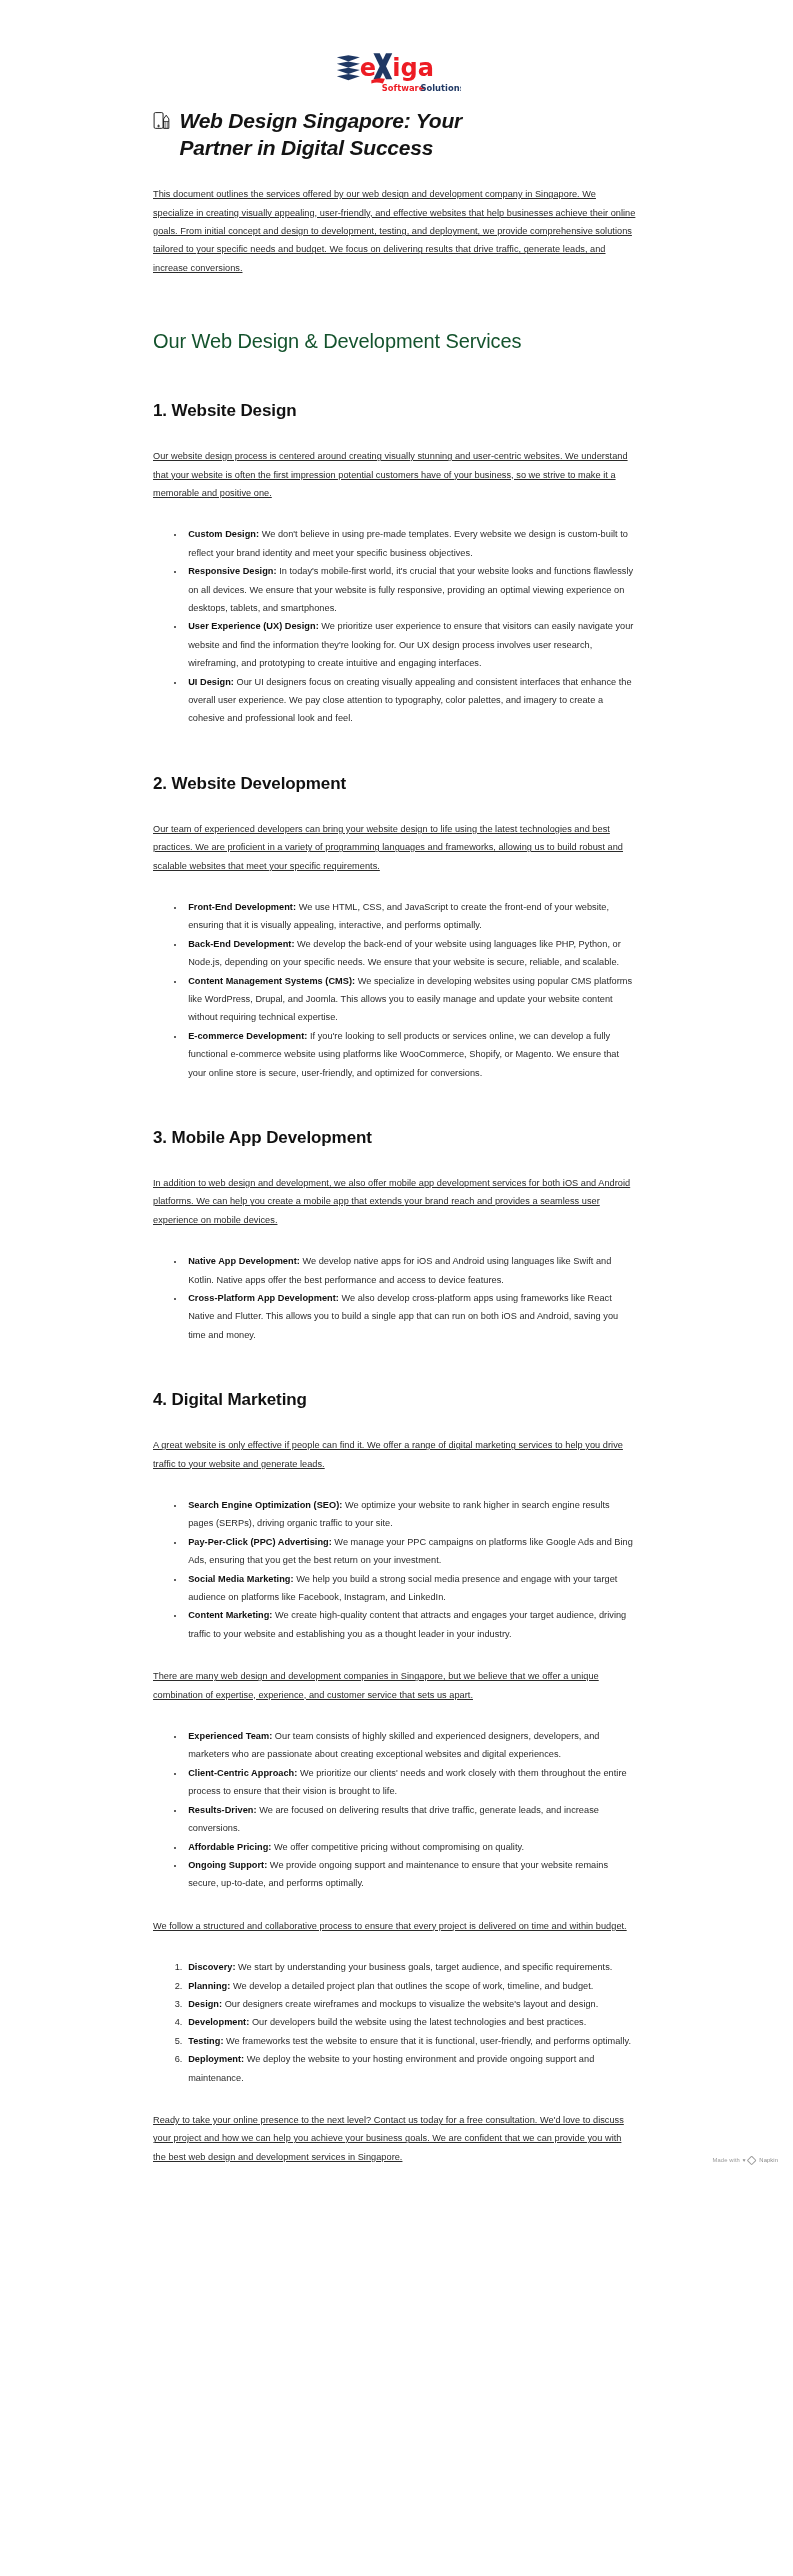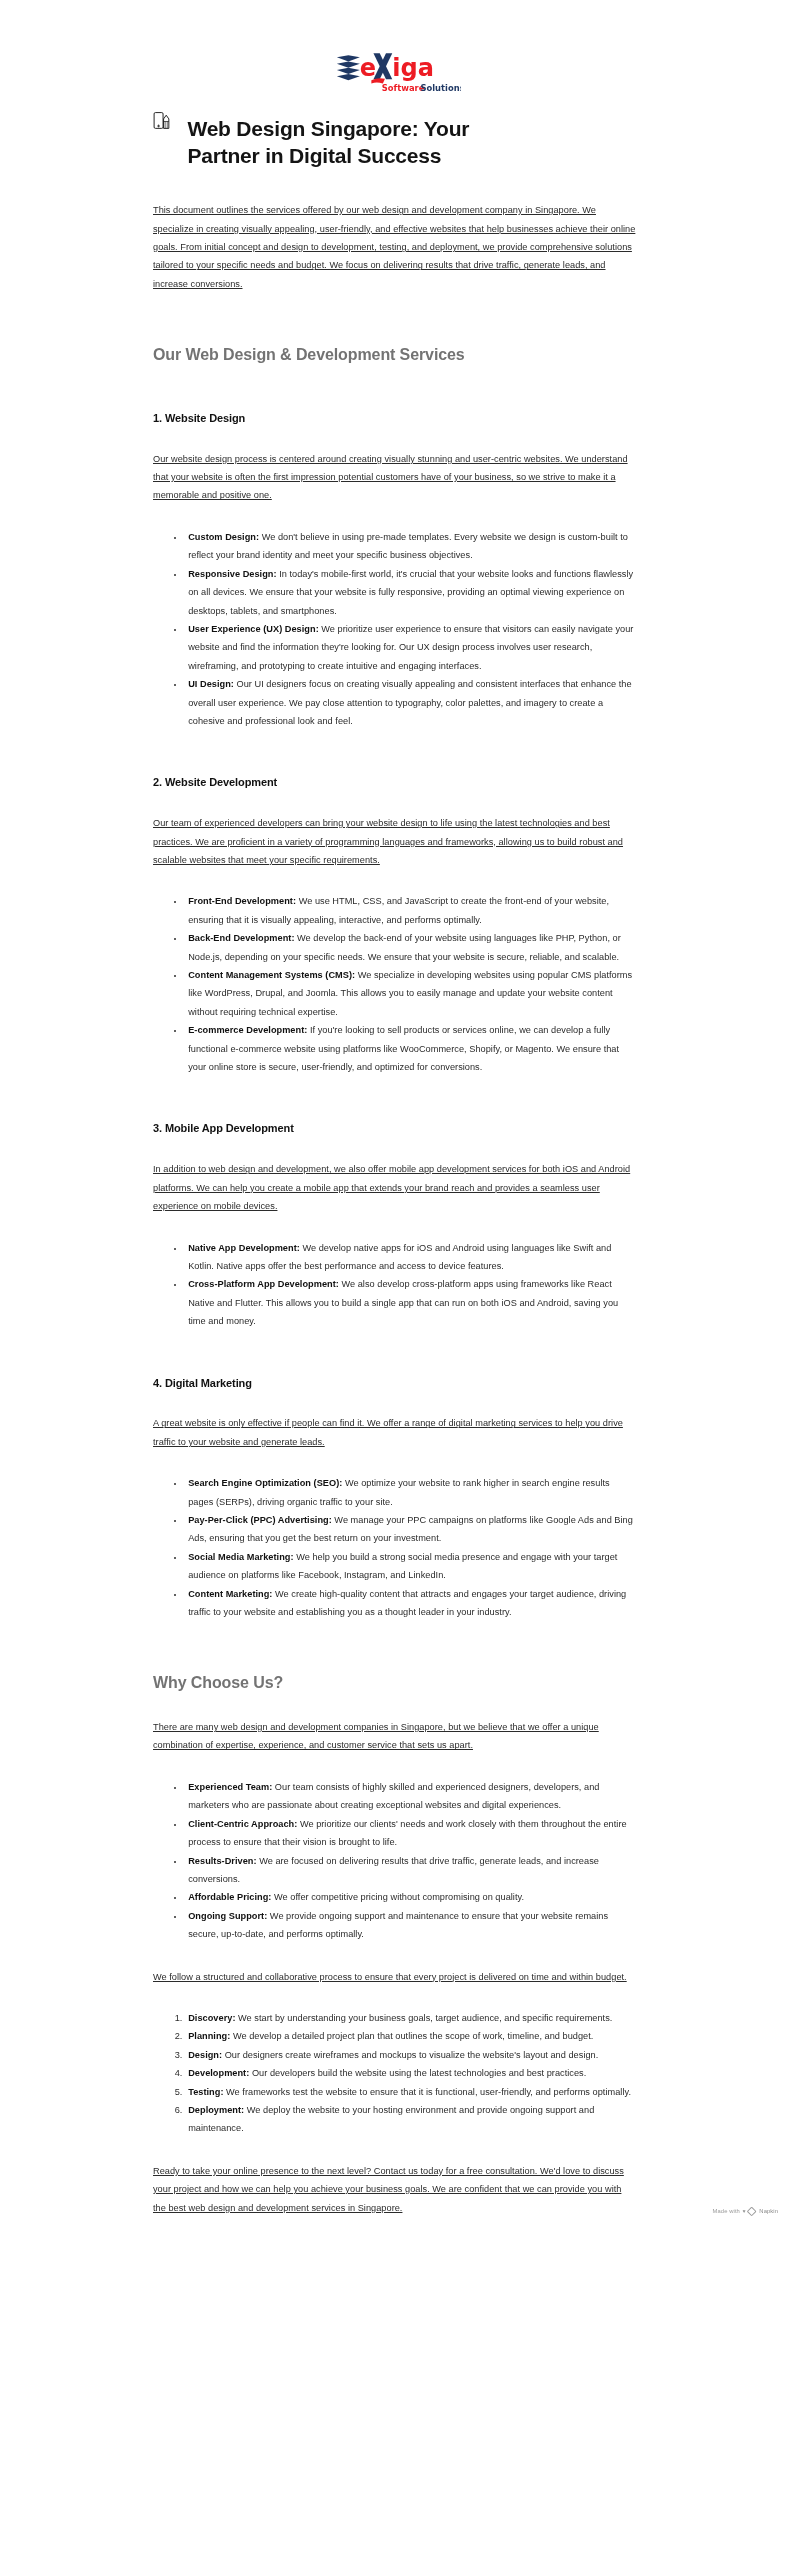--- a/index.html
+++ b/index.html
@@ -48,49 +48,50 @@
   .title-icon {
     flex: 0 0 auto;
     margin-top: 4.8px;
   }
   .doc-title {
     font-size: 21px;
     line-height: 1.30;
     font-weight: 700;
     letter-spacing: -0.2px;
     color: #141414;
-    margin: 8px;
+    margin: 0;
     max-width: 338px;
+    font-style: italic;
   }
 
   
   .content {
     padding: 0 158px 0 153px;
   }
 
   p.para {
     font-size: 9.2px;
     line-height: 2.0;
     color: #2b2b2b;
     margin: 24px 0 0 0;
     letter-spacing: 0.03px;
     text-decoration: underline;
   }
 
   h2.section-title {
-    font-size: 16px;
+    font-size: 20px;
     line-height: 1.35;
-    font-weight: 700;
-    color: #737373;
+    font-weight: 400;
+    color: #14532d;
     letter-spacing: -0.1px;
     margin: 51px 0 0 0;
   }
 
   h3.sub-title {
-    font-size: 11px;
+    font-size: 17px;
     line-height: 1.35;
     font-weight: 700;
     color: #111111;
     letter-spacing: -0.1px;
     margin: 45px 0 0 0;
   }
 
   ul.bullets, ol.steps {
     margin: 23px 0 0 0;
     padding-left: 32px;
@@ -213,21 +214,20 @@
 
     <h3 class="sub-title">4. Digital Marketing</h3>
     <p class="para">A great website is only effective if people can find it. We offer a range of digital marketing services to help you drive traffic to your website and generate leads.</p>
     <ul class="bullets">
       <li><span class="lead">Search Engine Optimization (SEO):</span><span> We optimize your website to rank higher in search engine results pages (SERPs), driving organic traffic to your site.</span></li>
       <li><span class="lead">Pay-Per-Click (PPC) Advertising:</span><span> We manage your PPC campaigns on platforms like Google Ads and Bing Ads, ensuring that you get the best return on your investment.</span></li>
       <li><span class="lead">Social Media Marketing:</span><span> We help you build a strong social media presence and engage with your target audience on platforms like Facebook, Instagram, and LinkedIn.</span></li>
       <li><span class="lead">Content Marketing:</span><span> We create high-quality content that attracts and engages your target audience, driving traffic to your website and establishing you as a thought leader in your industry.</span></li>
     </ul>
 
-    <h2 class="section-title">Why Choose Us?</h2>
     <p class="para">There are many web design and development companies in Singapore, but we believe that we offer a unique combination of expertise, experience, and customer service that sets us apart.</p>
     <ul class="bullets">
       <li><span class="lead">Experienced Team:</span><span> Our team consists of highly skilled and experienced designers, developers, and marketers who are passionate about creating exceptional websites and digital experiences.</span></li>
       <li><span class="lead">Client-Centric Approach:</span><span> We prioritize our clients' needs and work closely with them throughout the entire process to ensure that their vision is brought to life.</span></li>
       <li><span class="lead">Results-Driven:</span><span> We are focused on delivering results that drive traffic, generate leads, and increase conversions.</span></li>
       <li><span class="lead">Affordable Pricing:</span><span> We offer competitive pricing without compromising on quality.</span></li>
       <li><span class="lead">Ongoing Support:</span><span> We provide ongoing support and maintenance to ensure that your website remains secure, up-to-date, and performs optimally.</span></li>
     </ul>
 
     <p class="para">We follow a structured and collaborative process to ensure that every project is delivered on time and within budget.</p>

